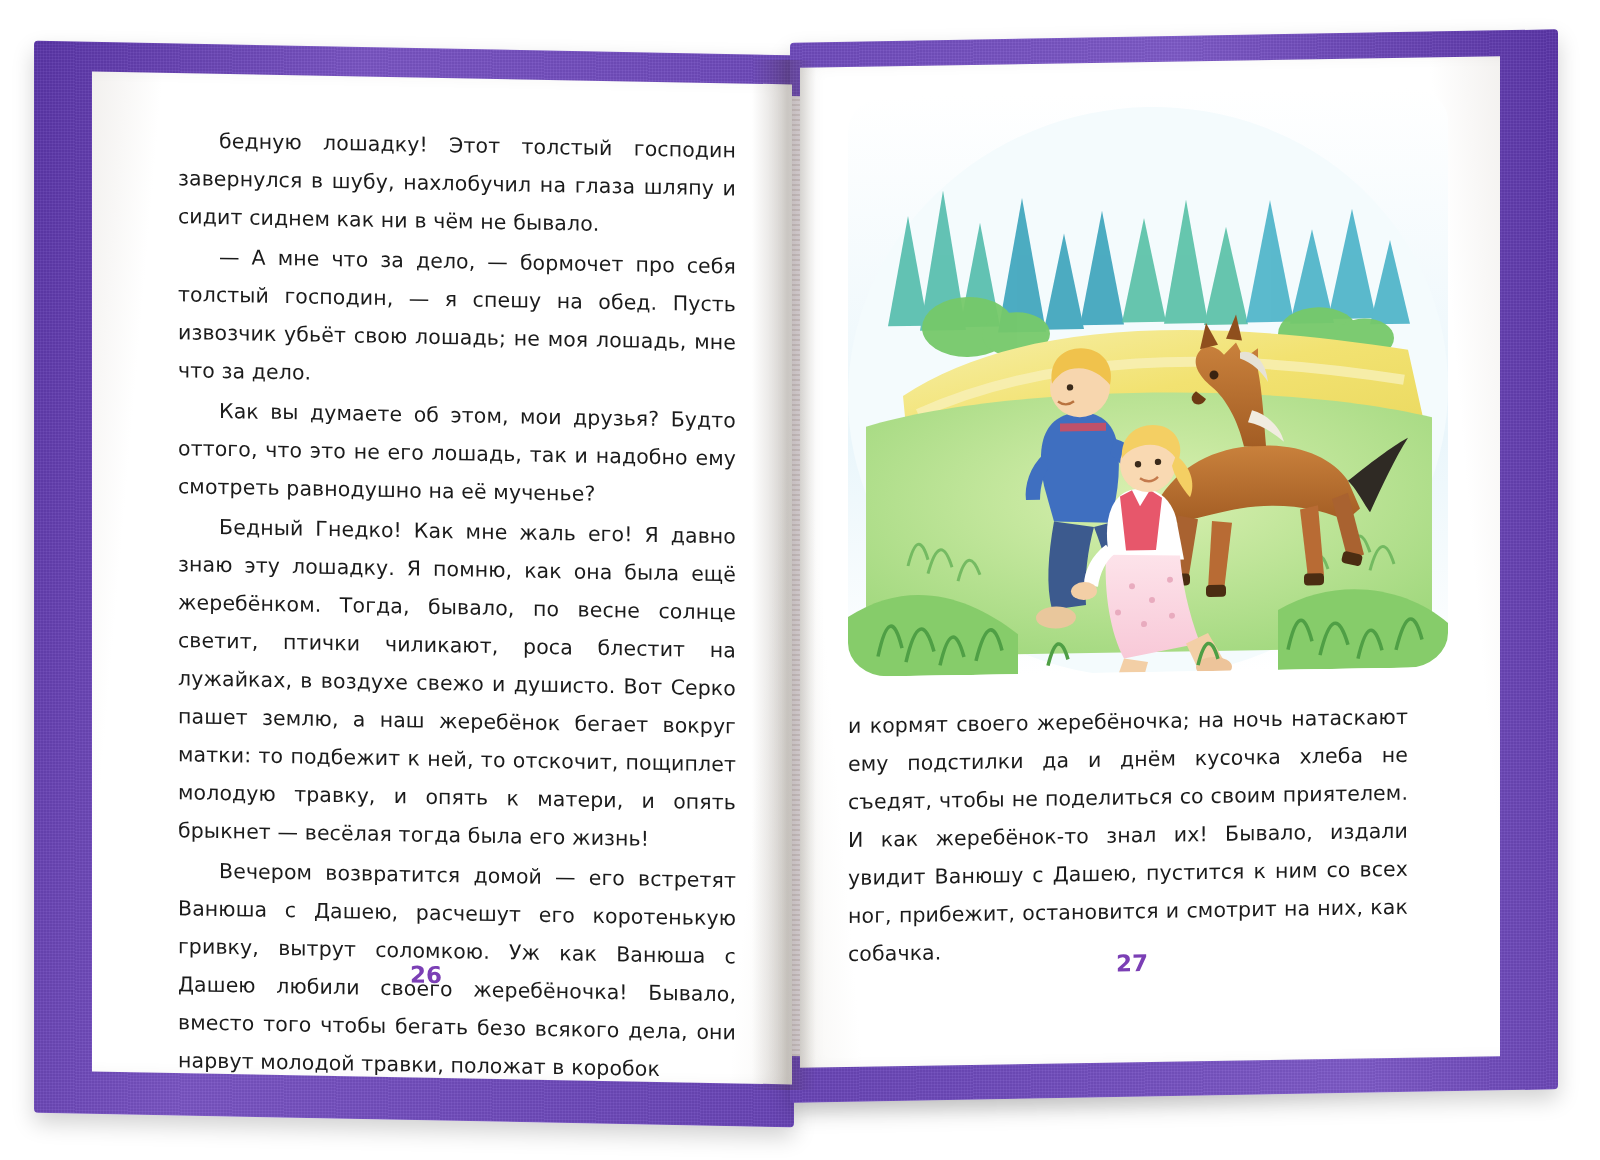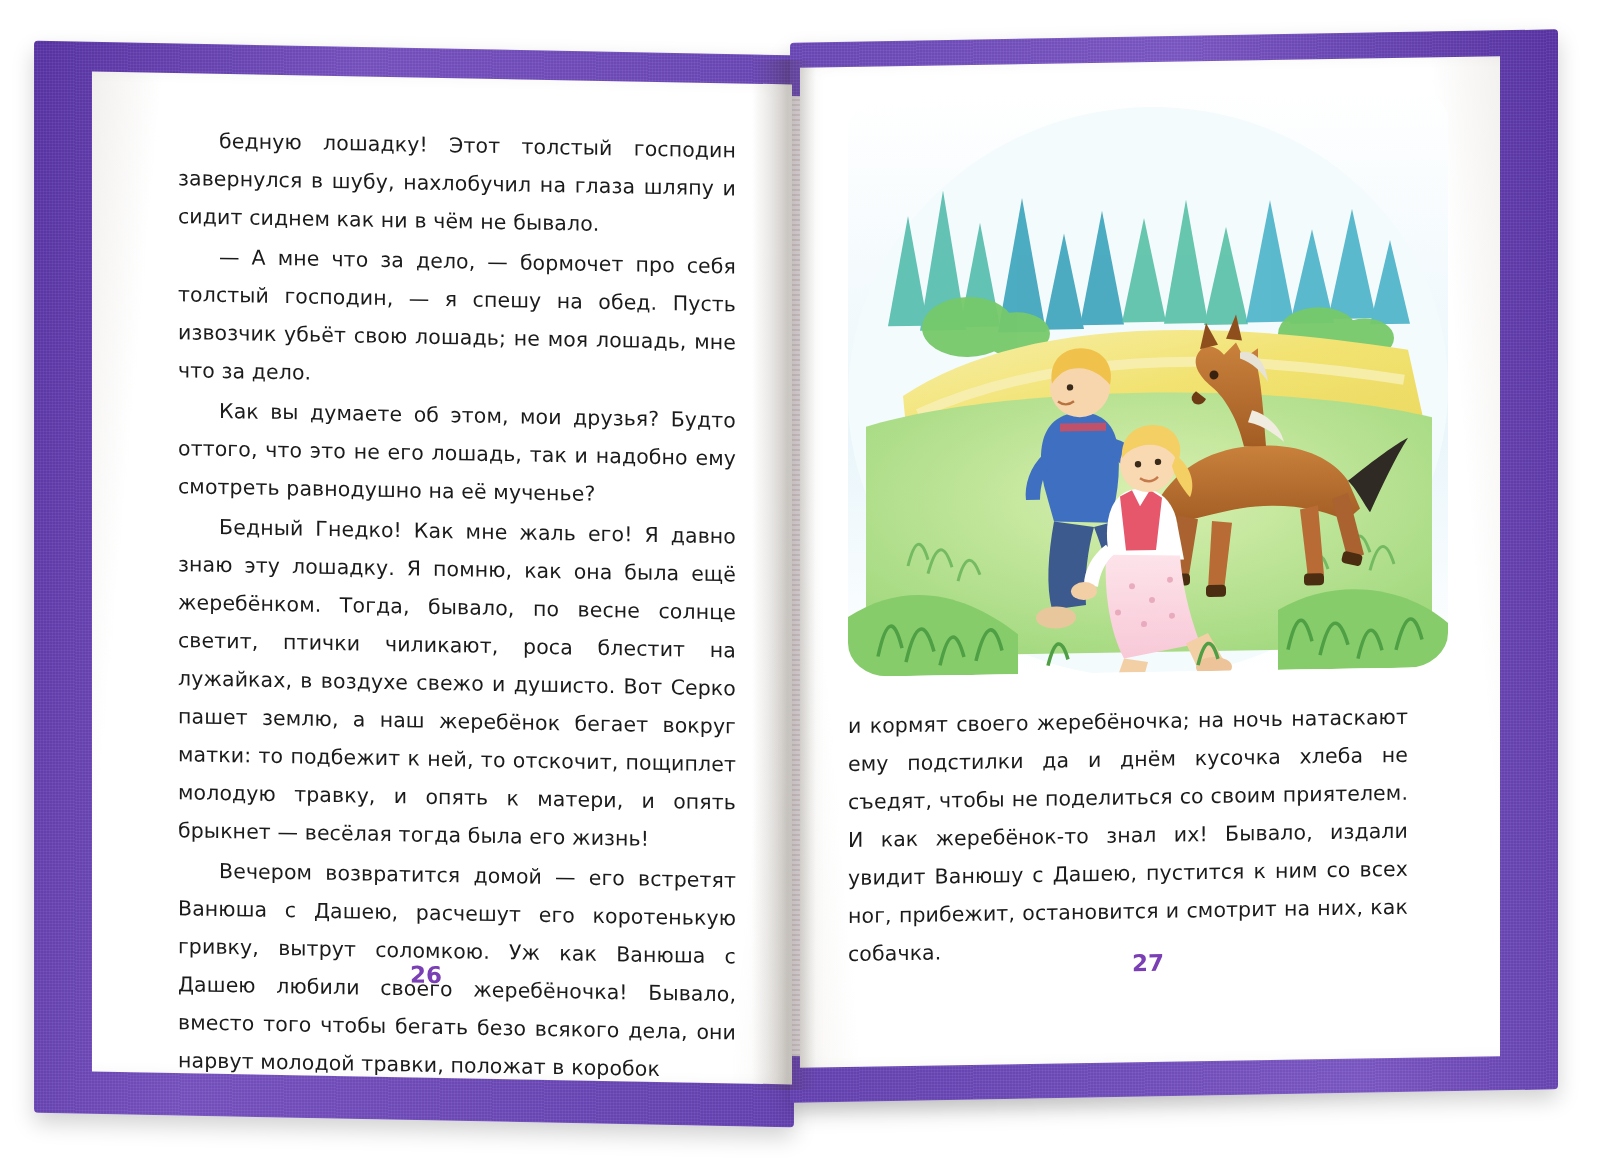--- a/index.html
+++ b/index.html
@@ -138,21 +138,21 @@
   }
 
   .folio {
     position: absolute;
     font-family: "DejaVu Sans", sans-serif;
     font-size: 23px;
     font-weight: bold;
     color: #7b3fb5;
   }
   #folio-left  { left: 318px; top: 884px; }
-  #folio-right { left: 332px; top: 888px; }
+  #folio-right { left: 316px; top: 888px; }
 
   
   #illo {
     position: absolute;
     left: 48px;
     top: 30px;
     width: 600px;
     height: 580px;
     border-radius: 40px / 34px;
     overflow: hidden;

